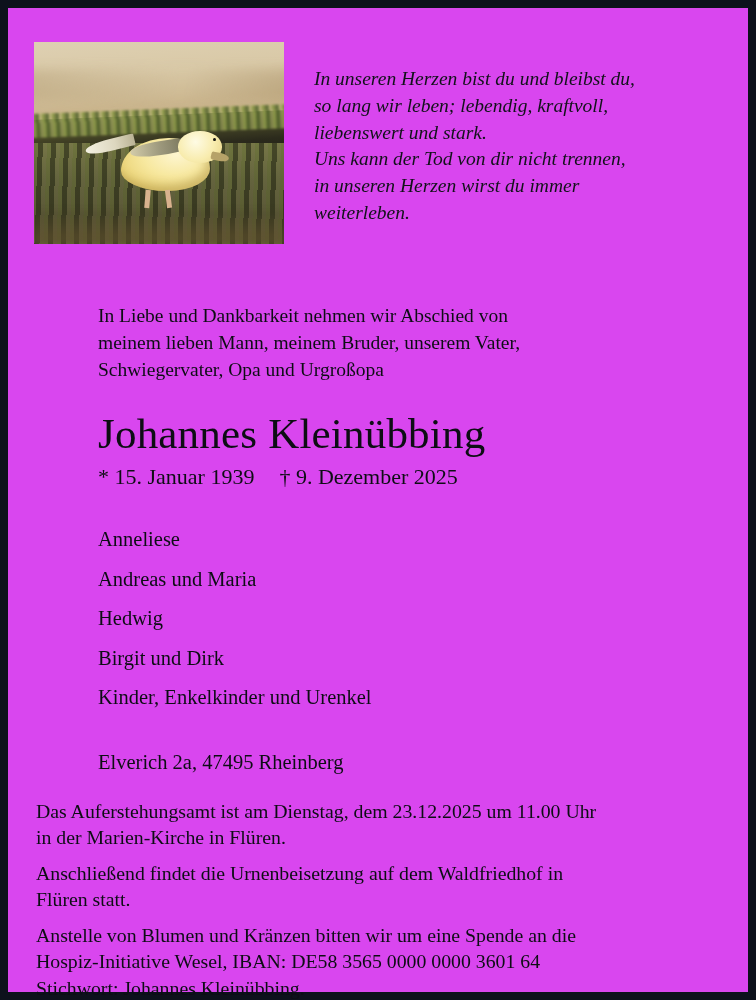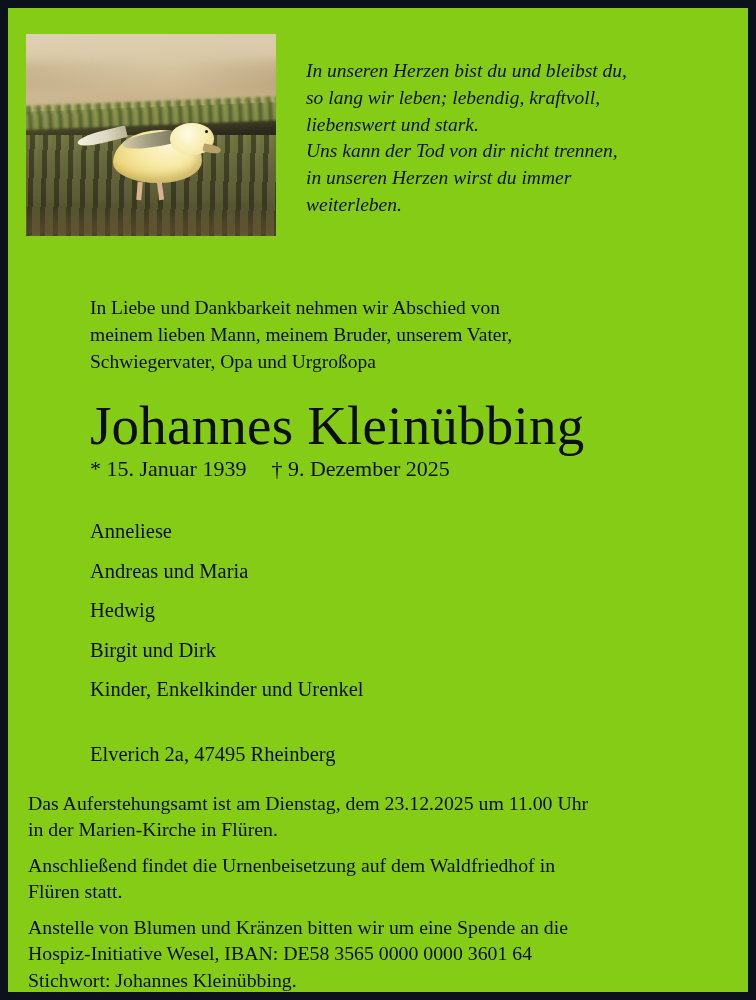--- a/index.html
+++ b/index.html
@@ -22,22 +22,22 @@
     height: 1000px;
     background: #ffffff;
     border: 8px solid #0d111c;
   }
 
   .inner {
     position: relative;
     box-sizing: border-box;
     width: 100%;
     height: 100%;
-    background: #84cc16;
-    padding: 4px;
+    background: #d946ef;
+    padding: 12px;
   }
 
   
   .top-area {
     position: relative;
     height: 246px;
   }
 
   .photo {
     position: absolute;
@@ -185,21 +185,21 @@
   
   .intro {
     margin: 36px 12px 0 78px;
     font-size: 19.5px;
     line-height: 27px;
   }
   .intro .iline { display: block; }
 
   .name {
     margin: 26px 0 0 78px;
-    font-size: 55px;
+    font-size: 43px;
     line-height: 50px;
     letter-spacing: 0.2px;
     white-space: nowrap;
   }
 
   .dates {
     margin: 4px 0 0 78px;
     font-size: 22px;
     line-height: 27px;
     white-space: nowrap;

